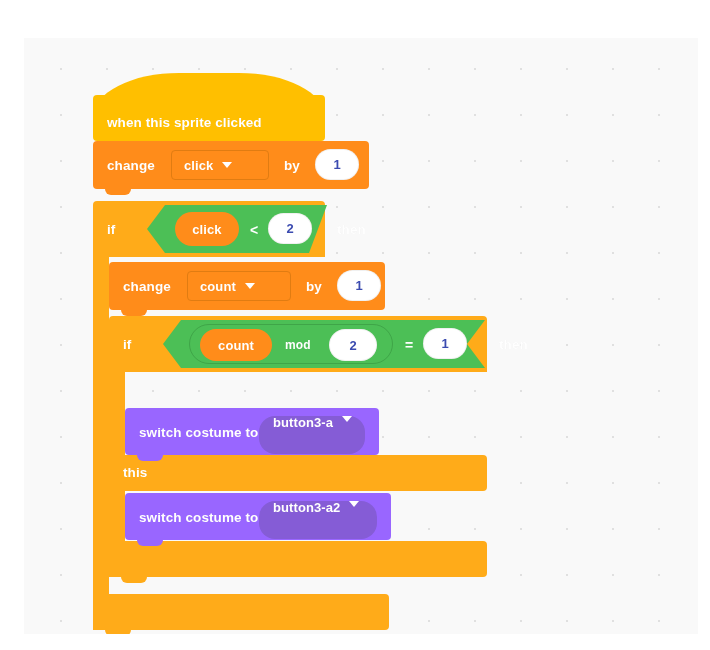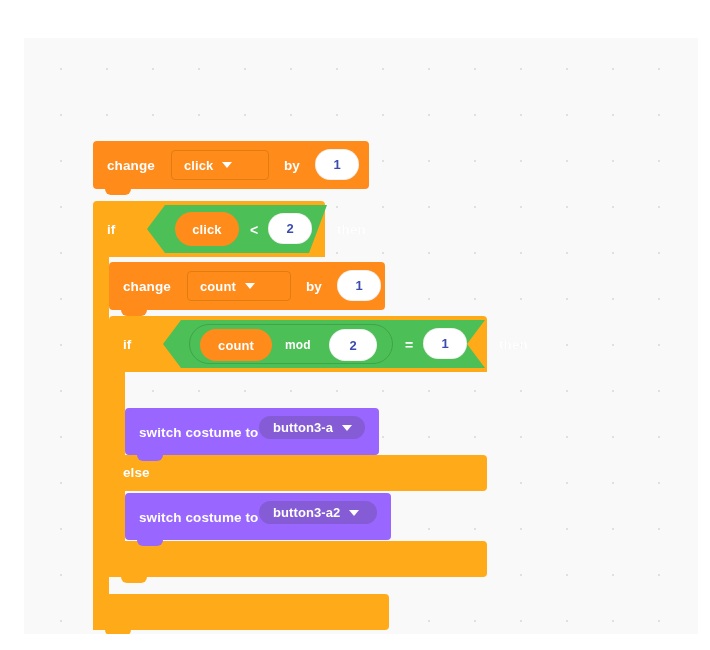--- a/index.html
+++ b/index.html
@@ -211,25 +211,25 @@
     position: absolute;
   }
   .looksblk .stack-body {
     background: #9966ff;
     left: 0; top: 0;
     border-radius: 4px;
   }
   .looksblk .bump { background: #9966ff; }
   .dropdown-purple {
     position: absolute;
-    height: 23px;
+    height: 38px;
     border-radius: 16px;
     background: #855cd6;
     display: flex;
-    align-items: center;
+    align-items: flex-start;
     padding: 0 10px 0 14px;
     box-sizing: border-box;
   }
   .dropdown-purple .lbl { font-size: 13px; }
 
   .opsym {
     color: #ffffff;
     font-size: 14px;
     font-weight: bold;
     line-height: 1;
@@ -300,23 +300,28 @@
 
       <span class="opsym" style="position:absolute; left:381px; top:300px;">=</span>
 
       <div class="numfield" style="left:399px; top:290px; width:44px;">
         <span class="numtxt">1</span>
       </div>
     </div>
 
     <span class="lbl" style="position:absolute; left:475px; top:300px;">then</span>
 
-    <span class="lbl" style="position:absolute; left:99px; top:428px;">else</span>
-  </div>
-
+    <span class="lbl" style="position:absolute; left:99px; top:428px;">this</span>
+  </div>
+
+  <div class="block hat">
+    <div class="hat-dome"></div>
+    <div class="hat-body"></div>
+    <span class="lbl hat-text">when this sprite clicked</span>
+  </div>
 
   <div class="block changeblk">
     <div class="stack-body"></div>
     <div class="bump"></div>
     <span class="lbl" style="position:absolute; left:14px; top:18px;">change</span>
     <div class="dropdown-field" style="left:78px; top:9px; width:98px;">
       <span class="lbl">click</span>
       <span class="dd-arrow"></span>
     </div>
     <span class="lbl" style="position:absolute; left:191px; top:18px;">by</span>

